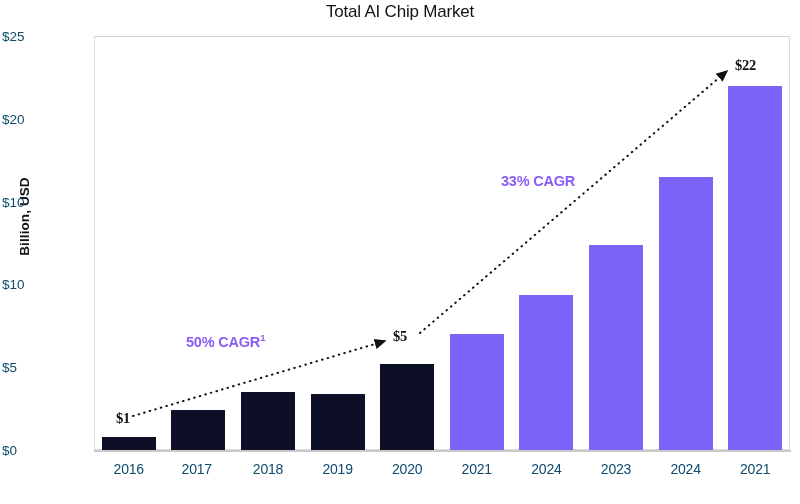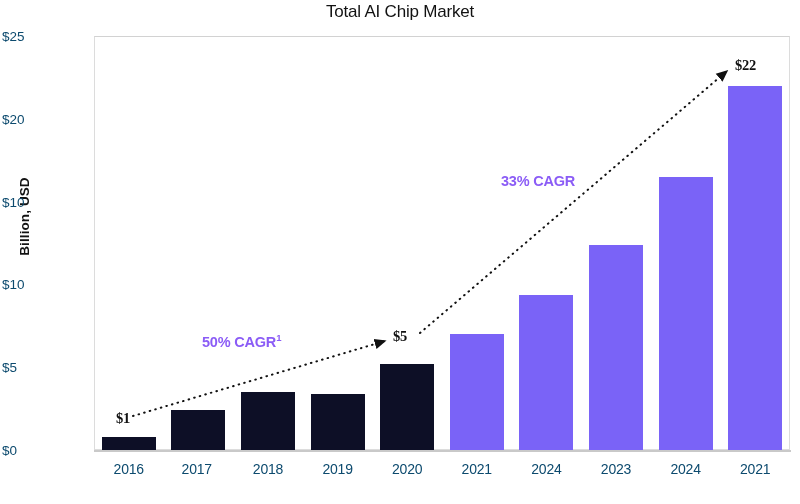--- a/index.html
+++ b/index.html
@@ -200,20 +200,20 @@
       </marker>
     </defs>
     <line x1="133" y1="416" x2="385" y2="341" stroke="#111111" stroke-width="2" stroke-linecap="round" stroke-dasharray="0.6 5.2" marker-end="url(#arrowhead)"></line>
     <line x1="420" y1="333" x2="727" y2="71" stroke="#111111" stroke-width="2" stroke-linecap="round" stroke-dasharray="0.6 5.2" marker-end="url(#arrowhead)"></line>
   </svg>
 
   <div class="value-label" style="left:116px; top:410px;">$1</div>
   <div class="value-label" style="left:393px; top:328px;">$5</div>
   <div class="value-label" style="left:735px; top:57px;">$22</div>
 
-  <div class="cagr-label" style="left:202px; top:334px;">
+  <div class="cagr-label" style="left:186px; top:334px;">
     <span>50% CAGR</span><sup>1</sup>
   </div>
   <div class="cagr-label" style="left:501px; top:173px;">
     <span>33% CAGR</span><sup></sup>
   </div>
 
 </div>
 
 </body></html>

